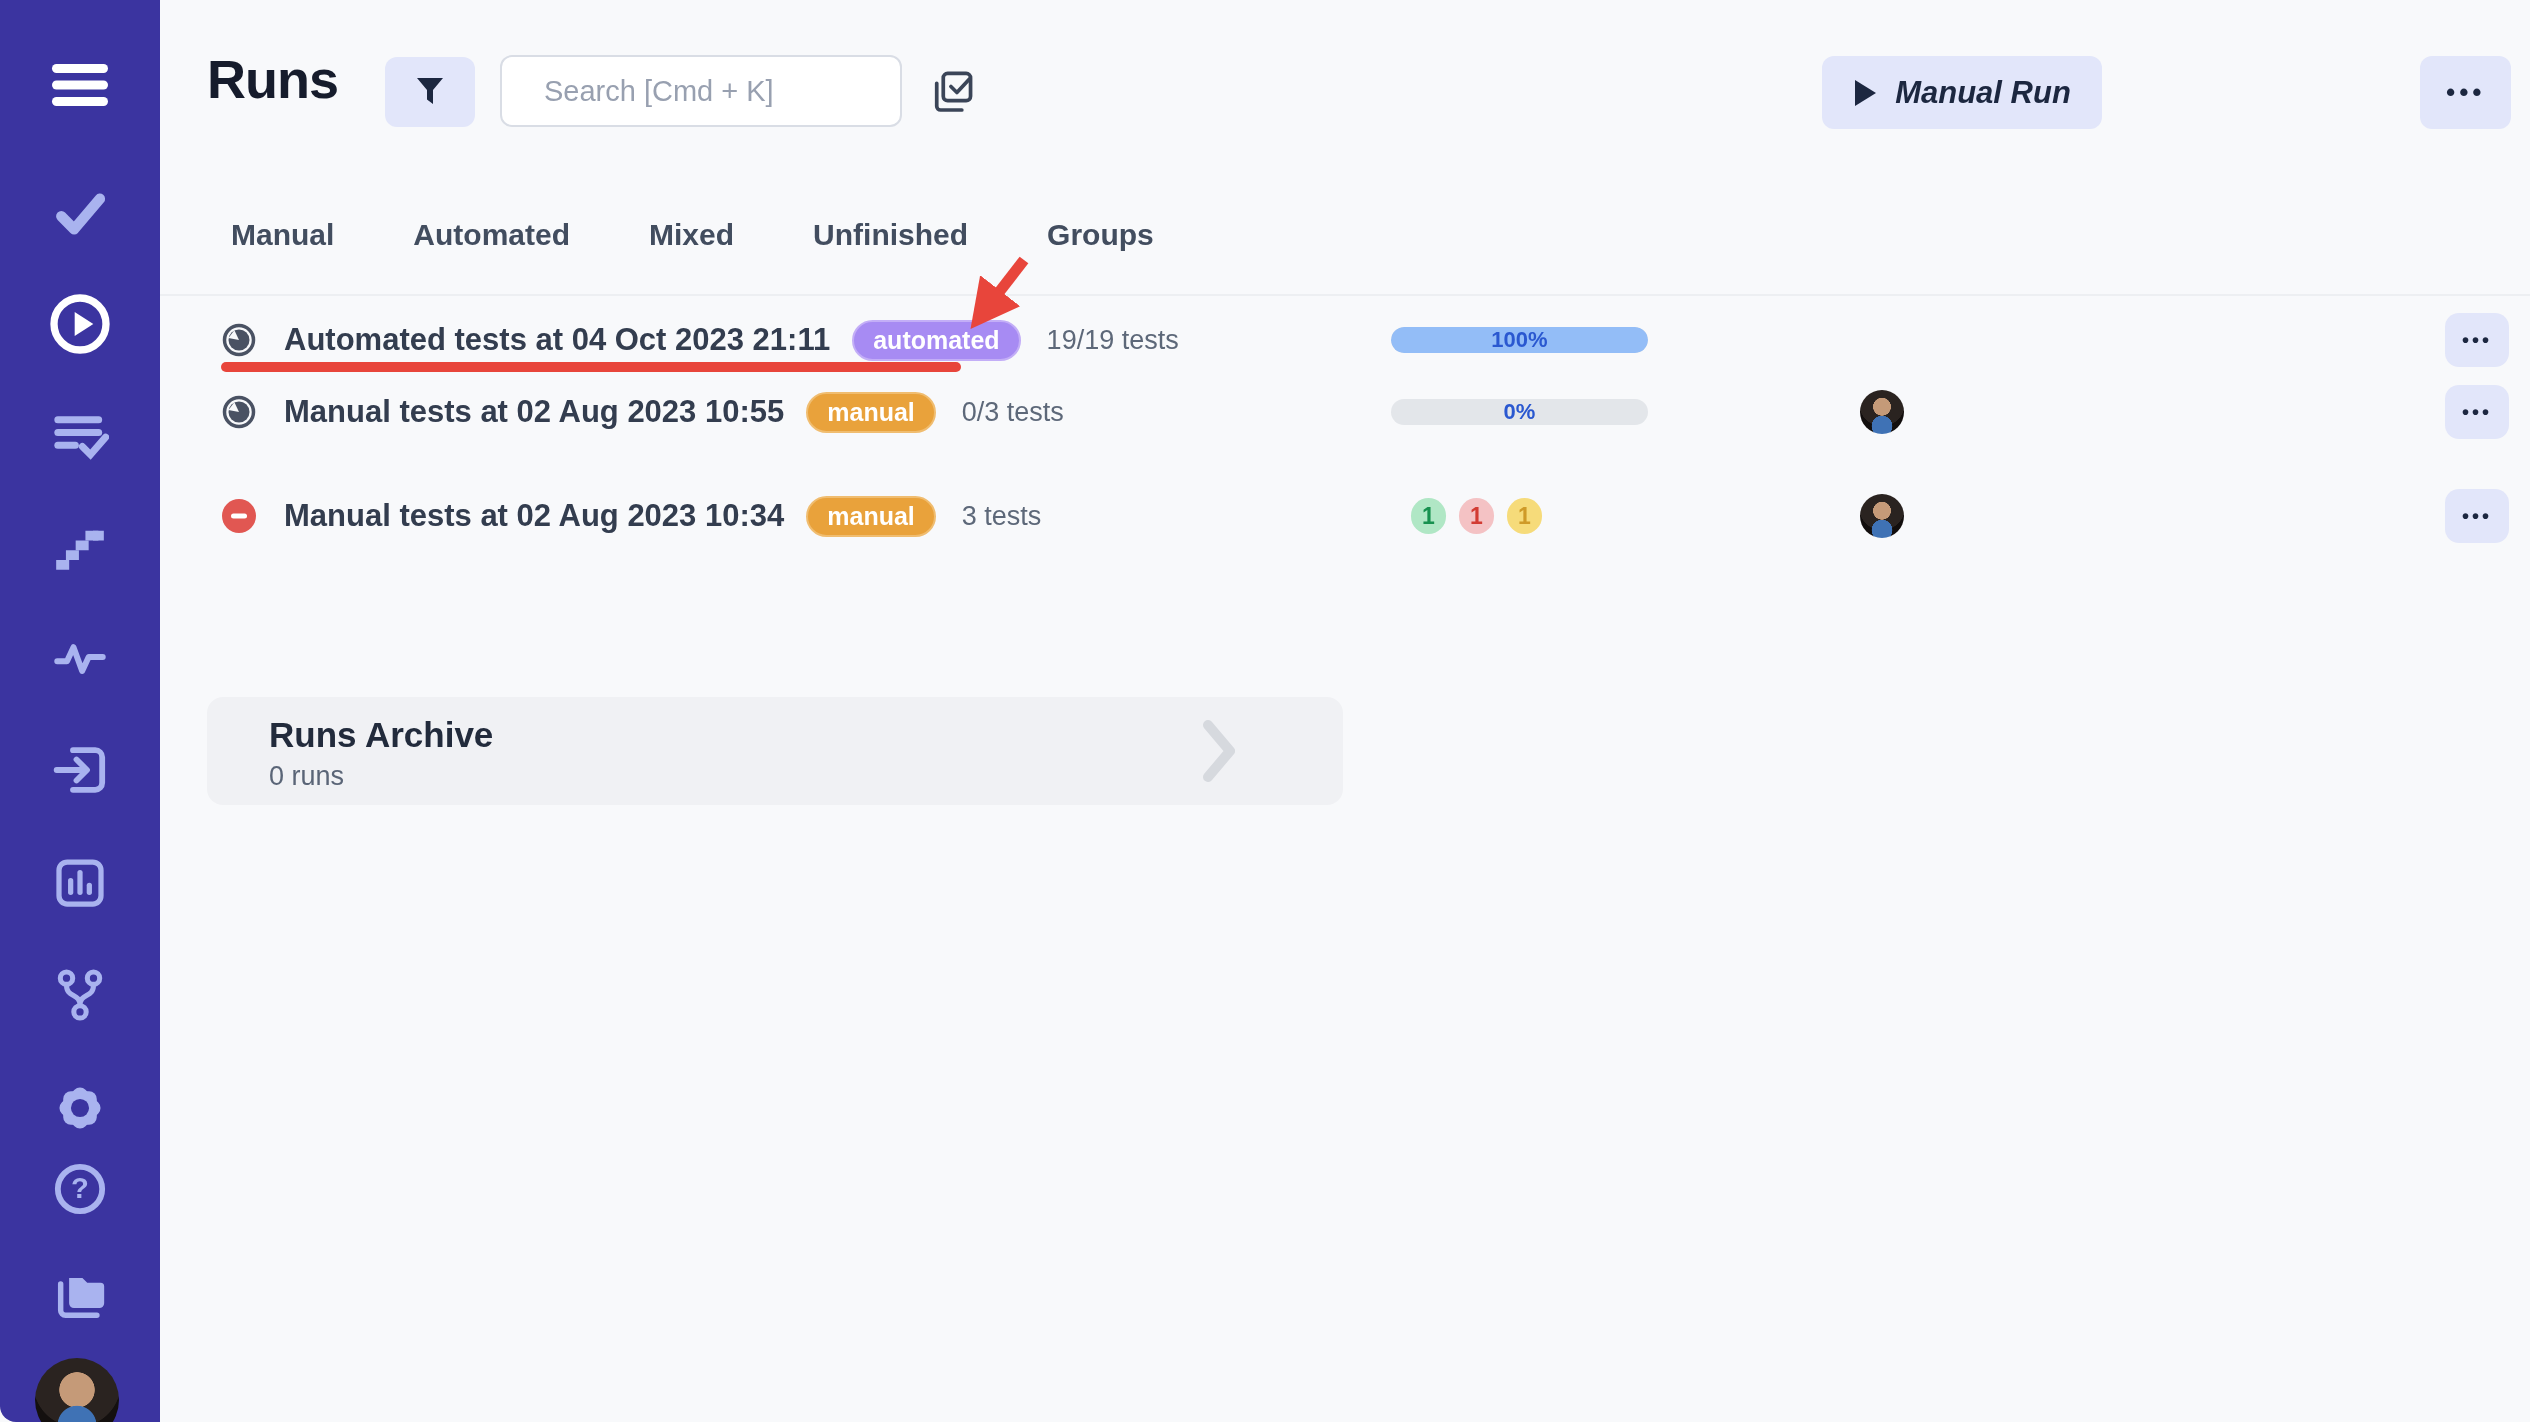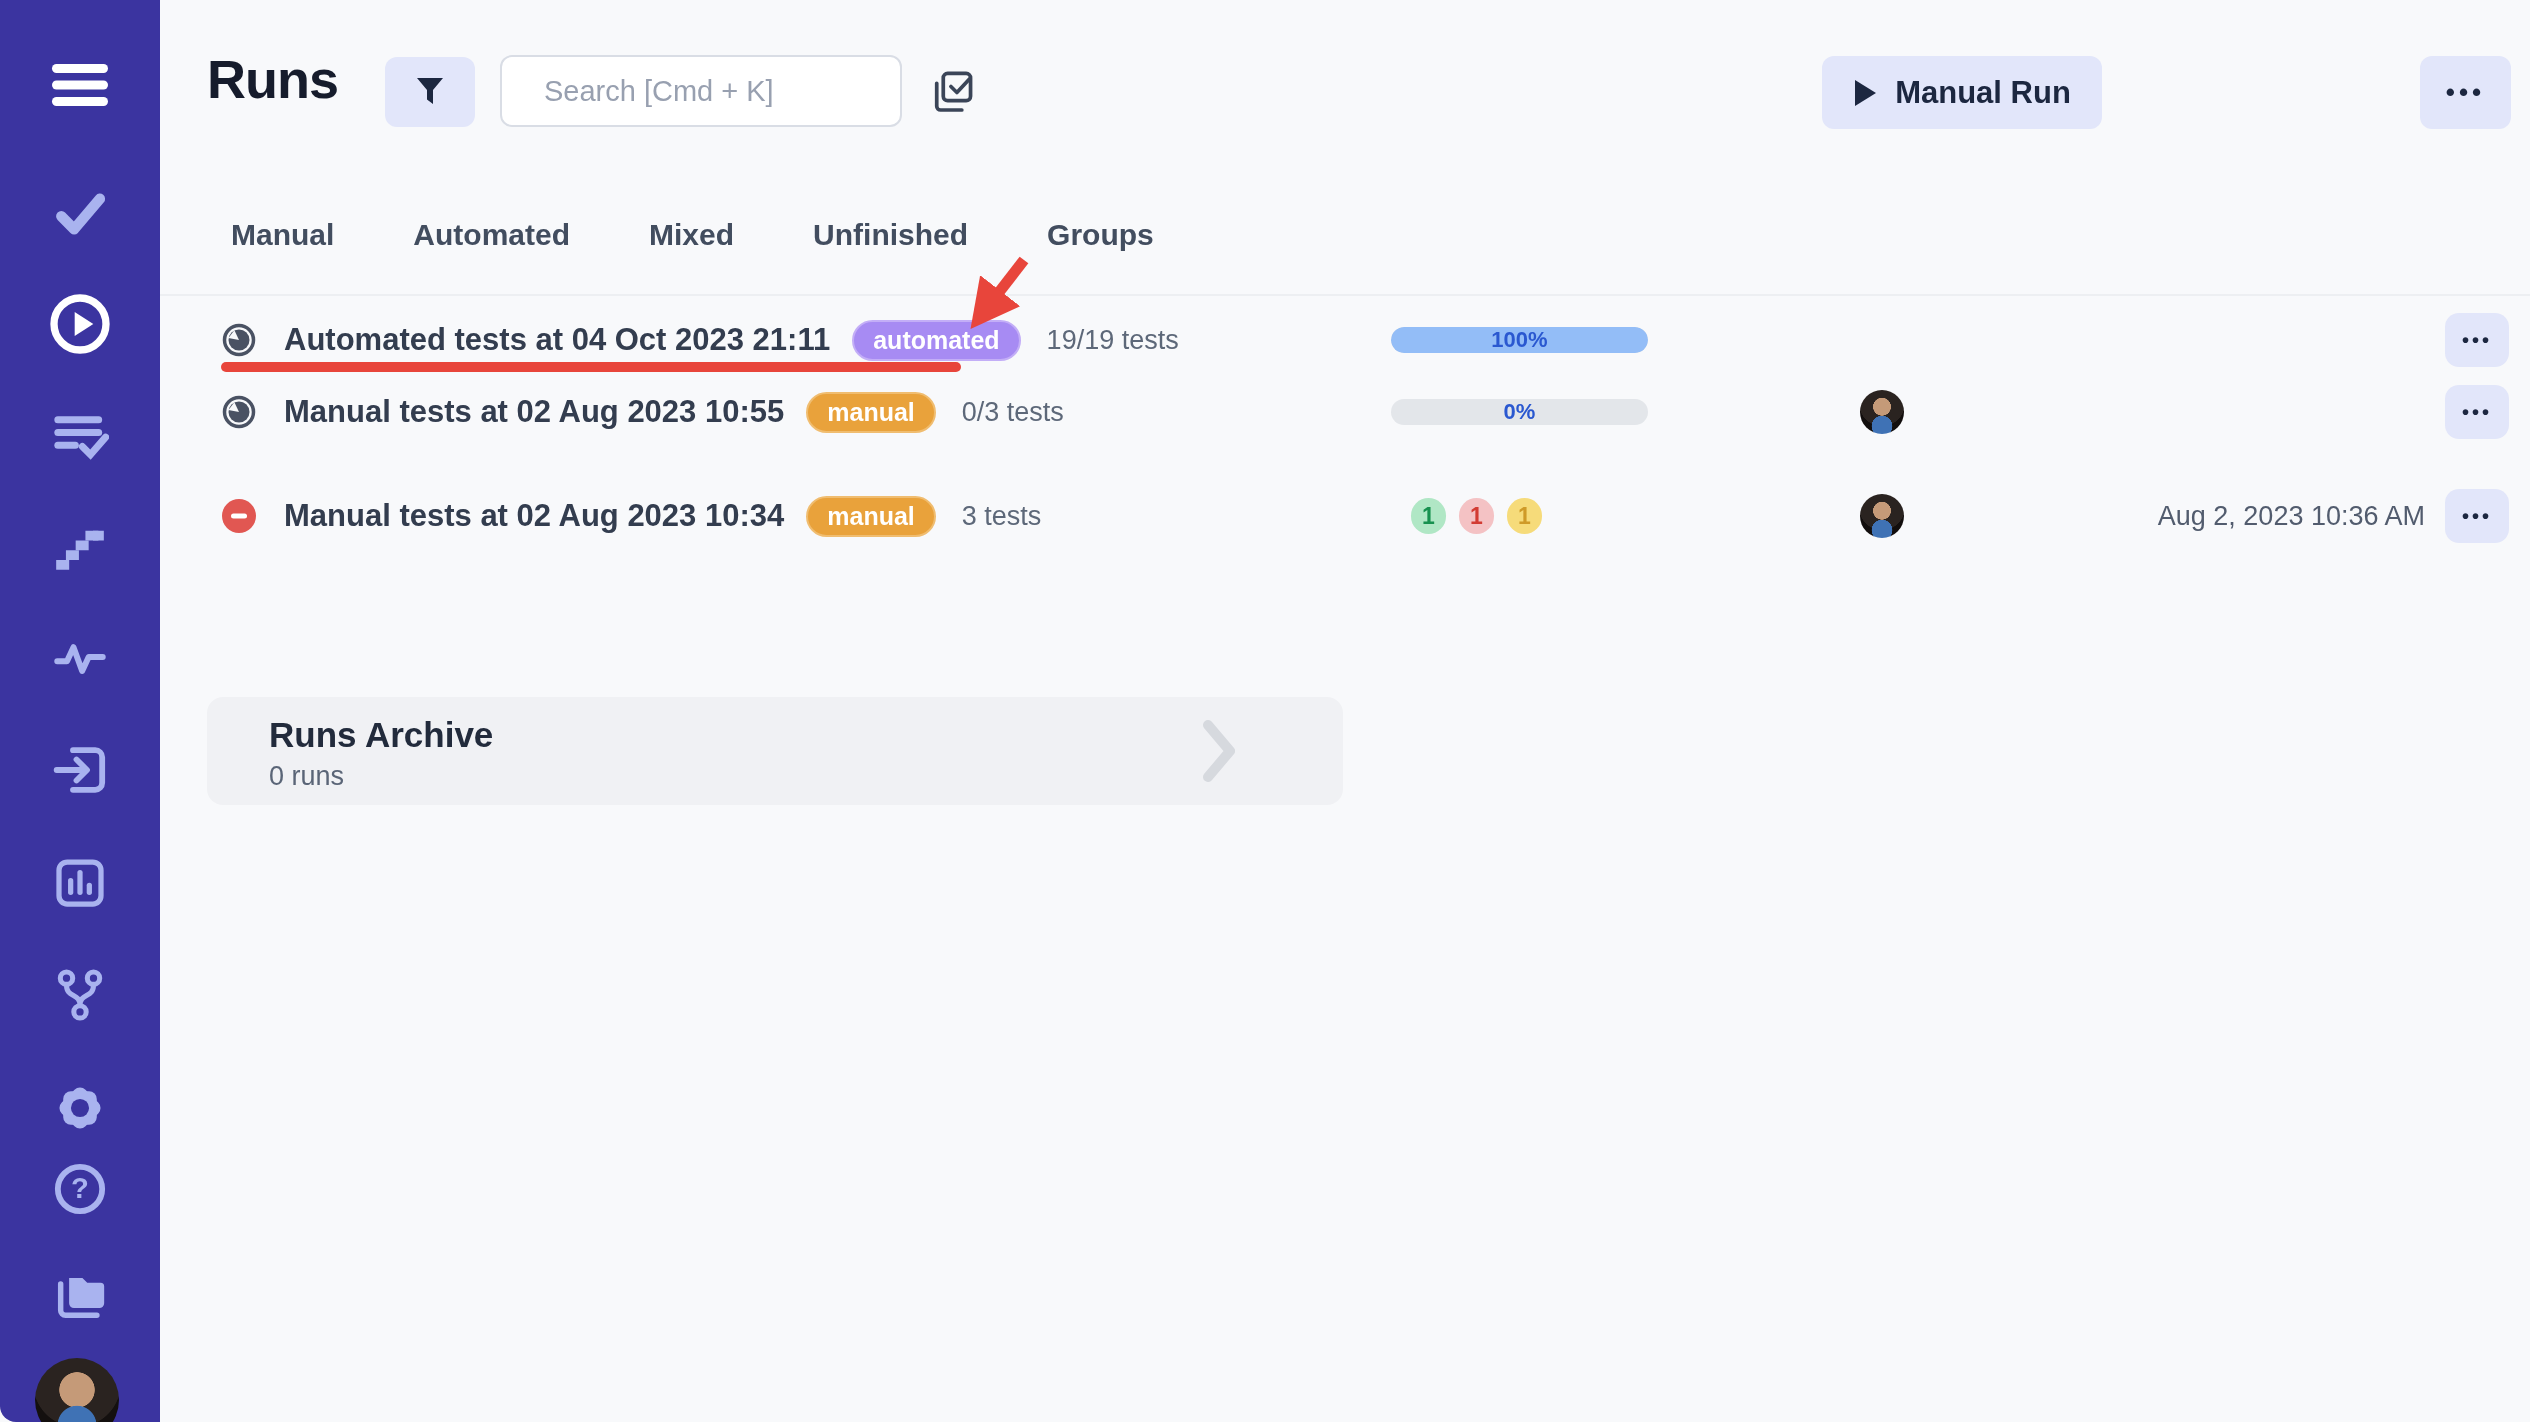--- a/index.html
+++ b/index.html
@@ -27,21 +27,21 @@
     font-family:inherit;cursor:pointer;}
   .filter-btn{position:absolute;left:385px;top:57px;width:90px;height:70px;}
   .search-wrap{position:absolute;left:500px;top:55px;width:402px;height:72px;
     background:#ffffff;border:2px solid var(--search-border,#d9dde5);border-radius:12px;
     display:flex;align-items:center;box-sizing:border-box;padding:0 24px;gap:16px;}
   .search-wrap input{border:none;outline:none;flex:1;font-size:29px;font-family:inherit;
     color:#39424f;background:transparent;}
   .search-wrap input::placeholder{color:var(--placeholder,#98a0b0);}
   .batch-btn{position:absolute;left:922px;top:64px;width:60px;height:56px;background:transparent;
     border:none;cursor:pointer;display:flex;align-items:center;justify-content:center;}
-  .top-btn{position:absolute;top:56px;height:73px;font-size:31px;font-weight:700;gap:18px;}
+  .top-btn{position:absolute;top:56px;height:73px;font-size:31px;font-weight:700;gap:18px;font-style:italic;}
   .manual-run{left:1822px;width:280px;}
   .new-group{left:2133px;width:232px;}
   .more-btn{left:2420px;width:91px;font-size:26px;letter-spacing:4px;font-weight:700;}
   
   .tabs{position:absolute;left:231px;top:218px;display:flex;gap:79px;}
   .tab{font-size:30px;font-weight:700;color:var(--tab-text,#424d5f);cursor:pointer;}
   .separator{position:absolute;left:160px;top:294px;width:2370px;height:2px;
     background:var(--separator,#edeff2);}
   
   .row{position:absolute;left:160px;width:2370px;height:88px;}
@@ -281,21 +281,20 @@
       <span class="run-title">Manual tests at 02 Aug 2023 10:34</span>
       <span class="type-badge manual">manual</span>
       <span class="tests-count">3 tests</span>
     </div>
     <div class="pills">
       <span class="pill green">1</span>
       <span class="pill red">1</span>
       <span class="pill yellow">1</span>
     </div>
     <div class="row-avatar"></div>
-    <div class="row-date">Aug 2, 2023 10:36 AM</div>
     <button class="btn row-menu">•••</button>
   </div>
 
   <div class="card runs">
     <div class="ctitle">Runs Archive</div>
     <div class="csub">0 runs</div>
     <svg class="chev" width="32" height="62" viewBox="0 0 32 62">
         <path d="M5 5 L27 31 L5 57" fill="none" stroke="var(--chevron)" stroke-width="10" stroke-linecap="round" stroke-linejoin="round"></path>
       </svg>
   </div>

